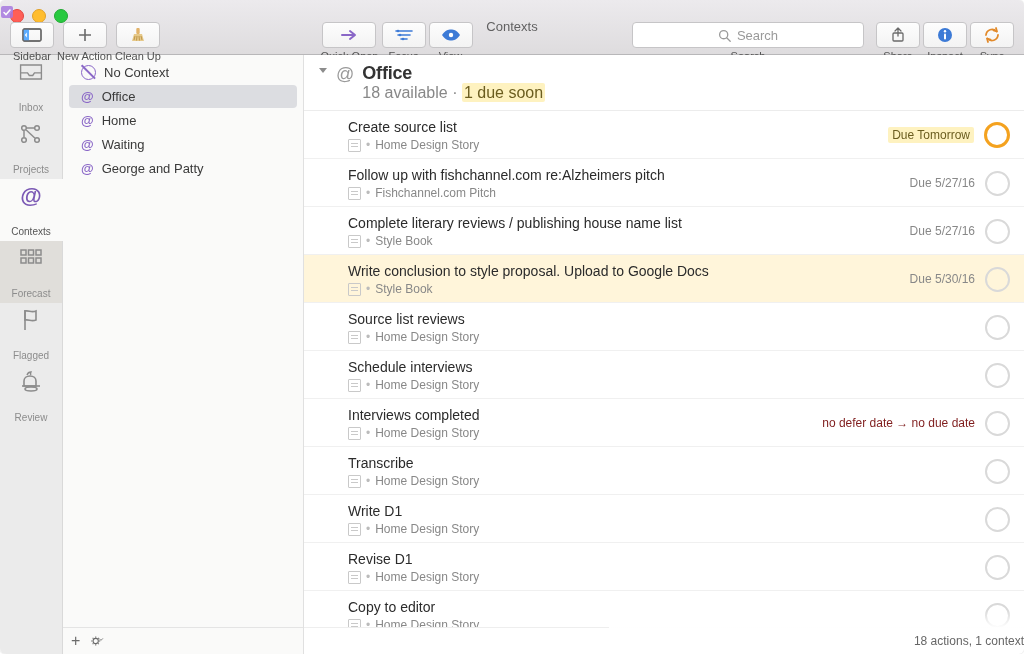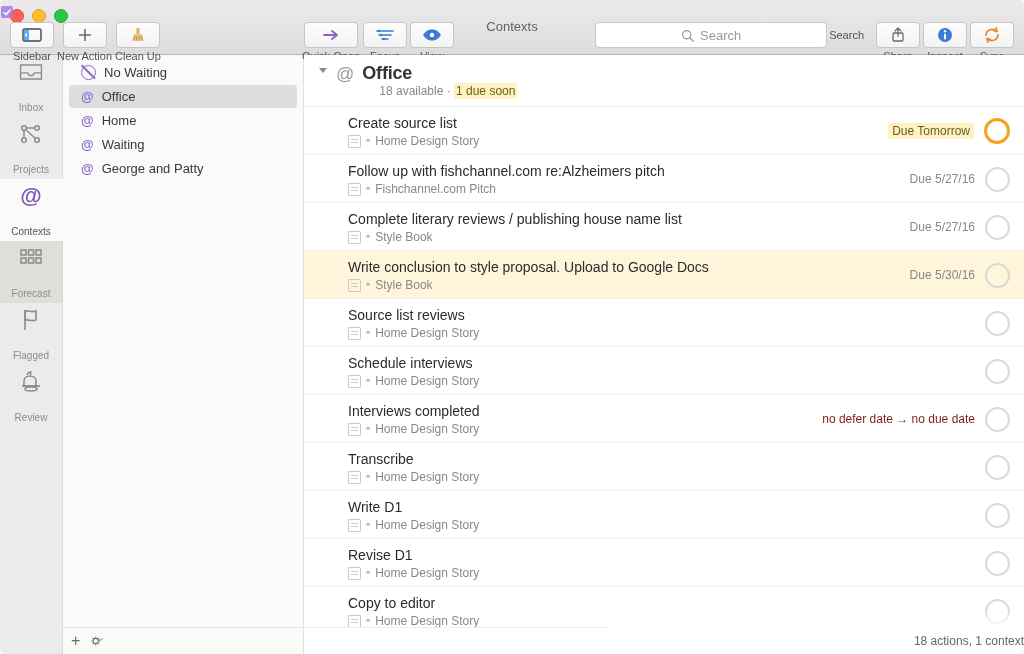--- a/index.html
+++ b/index.html
@@ -34,21 +34,21 @@
   .wtitle{position:absolute;left:0;right:0;top:5px;text-align:center;font-size:13px;color:#4a4a4a;opacity:.85;}
   .wtitle svg{vertical-align:-2px;margin-right:5px;}
   
   .toolbar-row{position:absolute;left:0;right:0;top:22px;height:48px;display:flex;align-items:flex-start;padding:0 10px;}
   .tgroup{display:flex;gap:3px;}
   .tbtn{display:flex;flex-direction:column;align-items:center;gap:2px;}
   .ticon{width:42px;height:24px;background:linear-gradient(#fdfdfd,#f3f3f3);border:1px solid #c6c5c7;border-radius:4px;display:flex;align-items:center;justify-content:center;box-shadow:0 1px 0 rgba(255,255,255,.6) inset;}
   .ticon.wide{width:52px;}
   .tlabel{font-size:11px;color:#525252;}
   .spacer{flex:1;}
-  .search{display:flex;flex-direction:row;align-items:center;gap:2px;}
+  .search{display:flex;flex-direction:column;align-items:center;gap:2px;}
   .searchbox{width:230px;height:24px;background:#fff;border:1px solid #c6c5c7;border-radius:4px;display:flex;align-items:center;justify-content:center;color:#9a9a9a;font-size:13px;gap:6px;}
   
   
   .body{flex:1;display:flex;min-height:0;background:#fafafa;}
   
   .rail{width:62px;background:#ebebeb;border-right:1px solid #d9d9d9;display:flex;flex-direction:column;}
   .rail-item{height:62px;display:flex;flex-direction:column;align-items:center;justify-content:center;gap:17px;color:#8c8c8c;}
   .rail-item.active{background:#fafaf9;position:relative;}
   .rail-item.active::after{content:"";position:absolute;right:-1px;top:0;bottom:0;width:1px;background:#fafaf9;}
   .rail-item.active .ricon{color:var(--purple2);}
@@ -64,21 +64,21 @@
   .citem .at{color:var(--purple);font-weight:600;}
   .citem .no{width:13px;height:13px;border:1.5px solid var(--purple);border-radius:50%;position:relative;}
   .citem .no::after{content:"";position:absolute;left:-3px;top:5px;width:19px;height:1.5px;background:var(--purple);transform:rotate(45deg);}
   .cfoot{height:26px;border-top:1px solid #e4e4e4;display:flex;align-items:center;padding:0 8px;gap:10px;color:#6b6b6b;}
   
   .main{flex:1;background:#fff;display:flex;flex-direction:column;min-width:0;position:relative;}
   .mhead{padding:8px 14px 8px 14px;display:flex;align-items:flex-start;gap:8px;border-bottom:1px solid #ececec;}
   .mhead .tri{color:#8c8c8c;margin-top:3px;}
   .mhead .at{color:#9a9a9a;font-size:18px;margin-top:1px;}
   .mhead .mtitle{font-size:18px;font-weight:600;letter-spacing:-0.2px;}
-  .msub{font-size:12px;color:var(--muted);margin-left:17px;}
+  .msub{font-size:16px;color:var(--muted);}
   .msub .soon{background:#fef2c0;padding:1px 2px;border-radius:2px;color:#6b5d1f;}
   
   .rows{flex:1;overflow:hidden;}
   .row{display:flex;align-items:flex-start;padding:7px 14px 6px 44px;border-bottom:1px solid #f0f0f0;gap:10px;position:relative;}
   .row.sel{background:var(--row-sel);}
   .row .rmain{flex:1;min-width:0;}
   .row .rt{font-size:14px;color:#2b2b2b;line-height:18px;}
   .row .rp{font-size:12px;color:var(--muted);display:flex;align-items:center;gap:5px;margin-top:2px;}
   .row .rp .dot2{color:#bbb;}
   .row .rdue{font-size:12px;color:var(--muted);align-self:center;white-space:nowrap;}
@@ -305,21 +305,21 @@
             </svg>
           </div>
           <div class="rlabel">Review</div>
         </div>
       </div>
 
     <div class="contexts">
       <div class="clist" id="clist">
           <div class="citem">
             <span class="no"></span>
-            <span>No Waiting</span>
+            <span>No Context</span>
           </div>
           <div class="citem sel">
             <span class="at">@</span>
             <span>Office</span>
           </div>
           <div class="citem">
             <span class="at">@</span>
             <span>Home</span>
           </div>
           <div class="citem">

